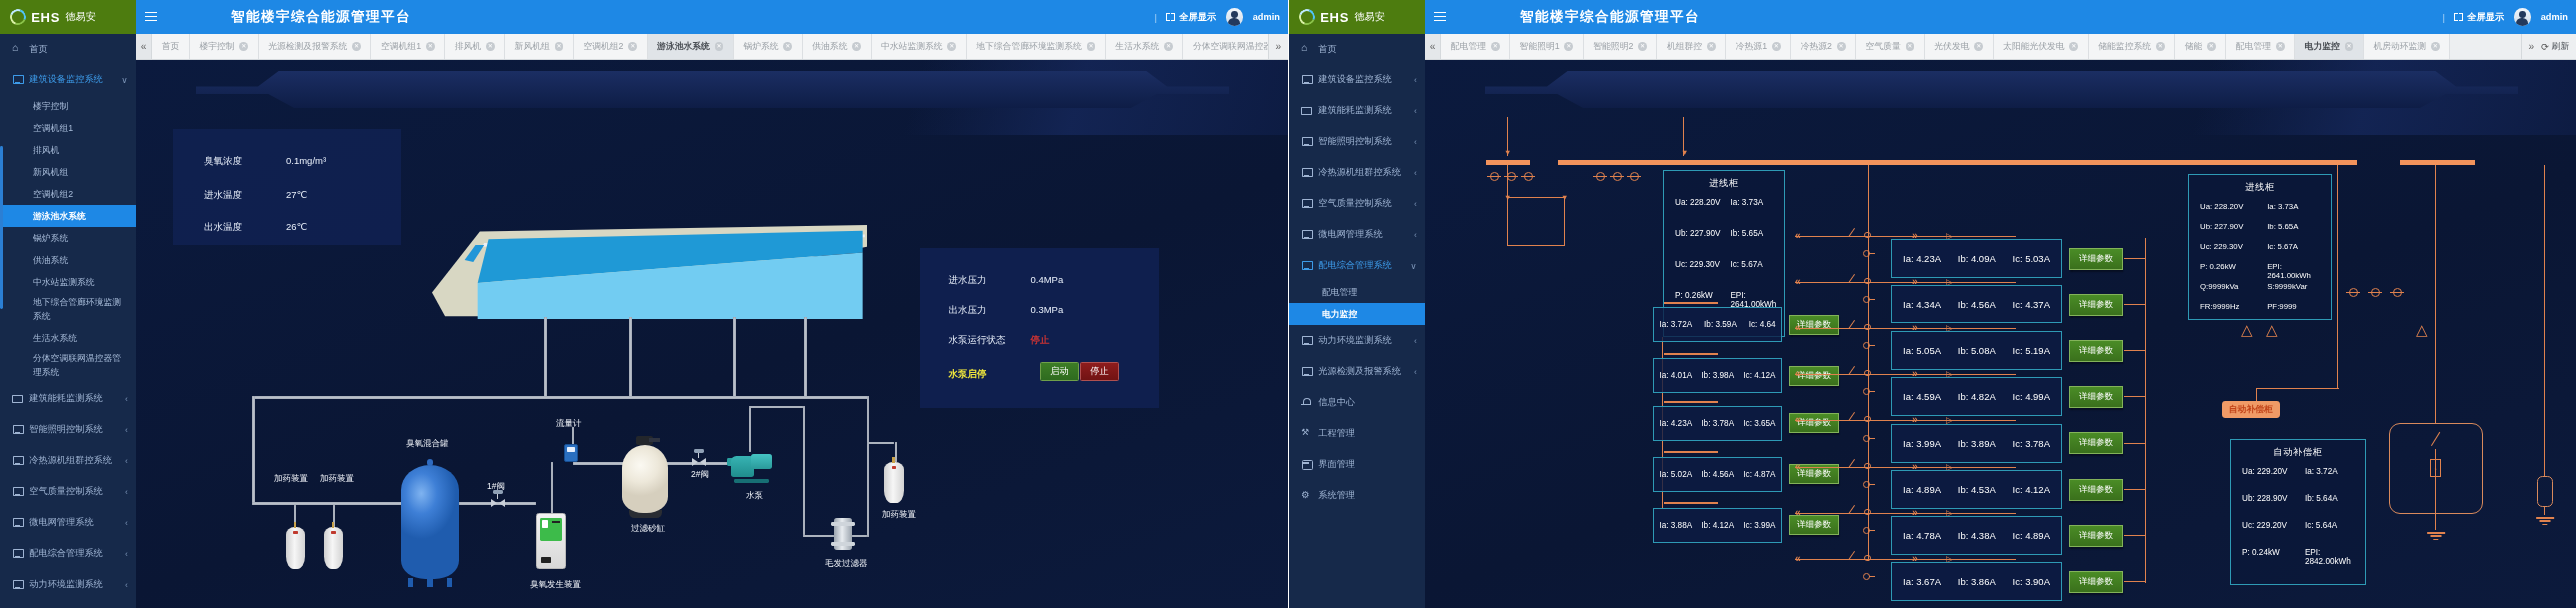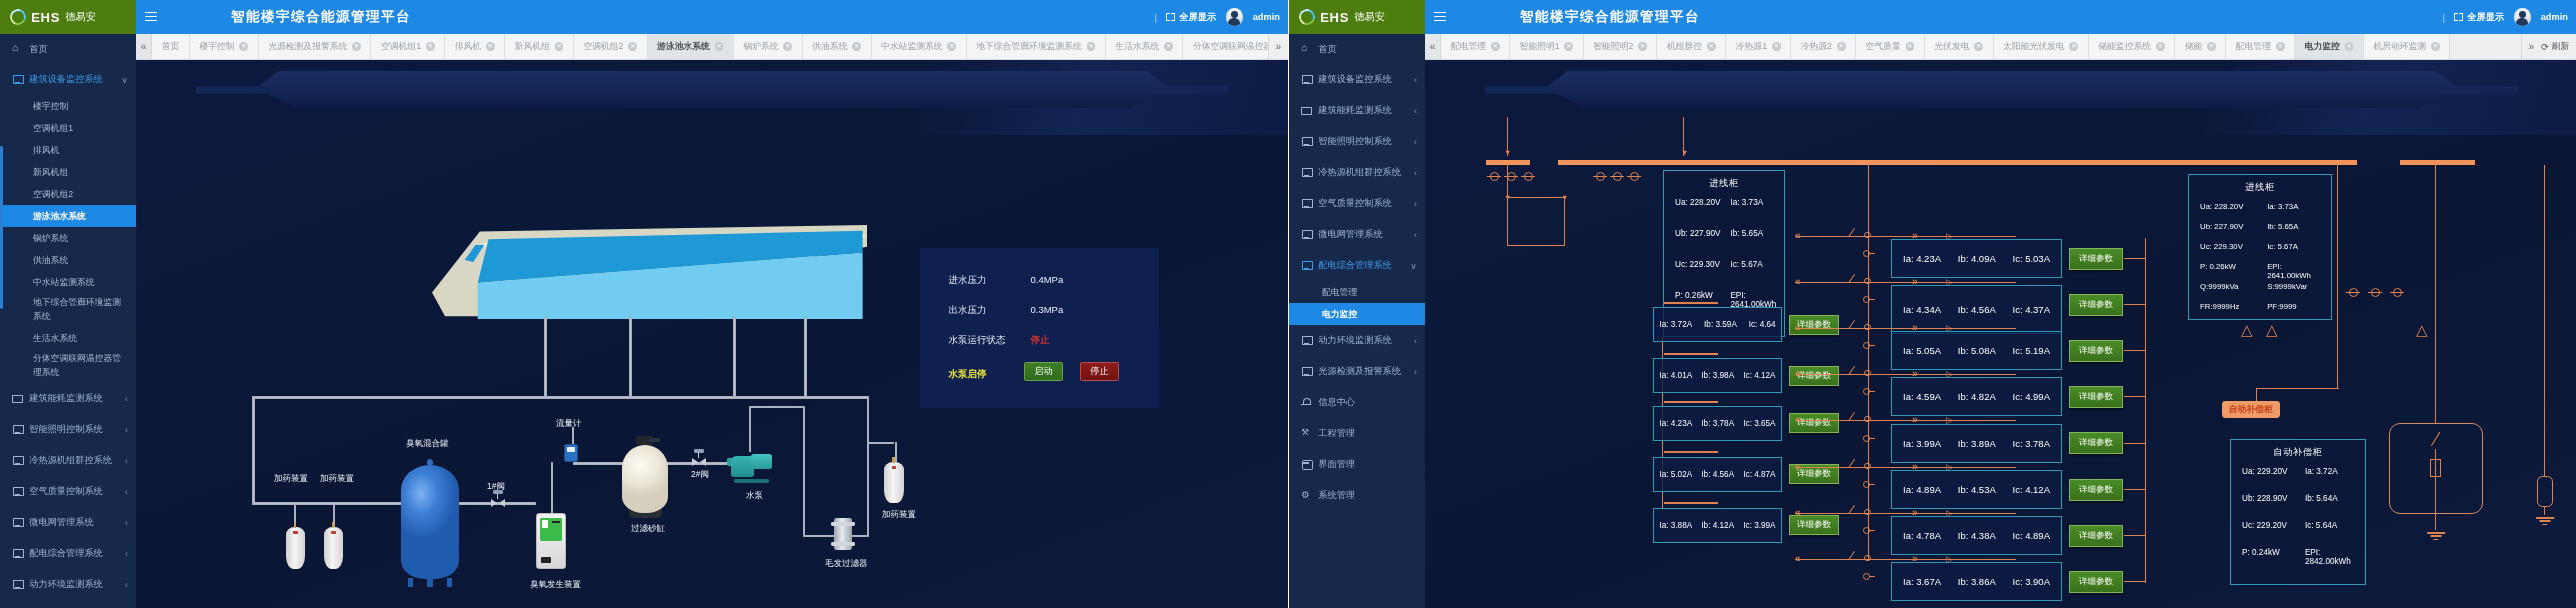--- a/index.html
+++ b/index.html
@@ -331,20 +331,25 @@
     <span class="s-chev">‹</span>
   </div>
         </div>
       <span class="side-scroll"></span>
     </aside>
 
     <div class="main">
       <div class="deco-sheen"></div>
       <div class="banner"></div>
 
+      <div class="info-box" style="left:37px;top:69px;width:228px;height:116px">
+        <div class="kv-line" style="left:31px;top:26px"><span>臭氧浓度</span><span class="v">0.1mg/m³</span></div>
+        <div class="kv-line" style="left:31px;top:60px"><span>进水温度</span><span class="v">27℃</span></div>
+        <div class="kv-line" style="left:31px;top:92px"><span>出水温度</span><span class="v">26℃</span></div>
+      </div>
 
       <div class="pool">
         <div class="pool-deck"></div>
           <div class="pool-rim"></div>
         <div class="pool-stripe"></div>
         <div class="pool-water-top"></div>
           <div class="pool-water-front"></div>
       </div>
 
       <div class="pipe" style="left:408px;top:257px;width:2.7px;height:80px"></div>
@@ -404,21 +409,21 @@
       <span class="eq-label" style="left:689px;top:498px">毛发过滤器</span>
       <div class="hair-filter" style="left:698px;top:458px;width:18.4px;height:32px"></div>
       <span class="eq-label" style="left:746px;top:449px">加药装置</span>
       <div class="tank-white" style="left:748px;top:402px;width:20px;height:41px"></div>
 
       <div class="info-box" style="left:784px;top:188px;width:239px;height:160px">
         <div class="kv-line" style="left:28.5px;top:26px"><span>进水压力</span><span class="v">0.4MPa</span></div>
         <div class="kv-line" style="left:28.5px;top:56px"><span>出水压力</span><span class="v">0.3MPa</span></div>
         <div class="kv-line" style="left:28.5px;top:86px"><span>水泵运行状态</span><span class="v status-red">停止</span></div>
         <div class="kv-line pump-ctl-label" style="left:28.5px;top:120px">水泵启停</div>
-        <button class="btn btn-start" style="left:104px;top:114px">启动</button>
+        <button class="btn btn-start" style="left:120px;top:114px">启动</button>
         <button class="btn btn-stop" style="left:160px;top:114px">停止</button>
       </div>
     </div>
   </section>
 
   <section class="panel" id="panel-right">
     <header class="topbar">
       <div class="logo-zone">
         <span class="logo-swirl"></span>
         <span class="logo-ehs">EHS</span>
@@ -715,21 +720,21 @@
           <div class="o-line" style="left: 699px; top: 198px; width: 22px; height: 1.4px;"></div>
           <div class="branch" style="left: 370px; top: 217px;">
             <span class="bl"></span>
             <span class="g" style="left:0">«</span>
             <span class="slash"></span>
             <span class="circ"></span>
             <span class="g" style="left:117px">»</span>
             <span class="tri2">▷</span>
           </div>
           <div class="phi" style="left: 438px; top: 236px;"></div>
-          <div class="data-box mid" style="left: 466px; top: 225px; width: 171px; height: 49px;">
+          <div class="data-box mid" style="left: 466px; top: 225px; width: 171px; height: 38px;">
             <span>Ia: 4.34A</span>
             <span>Ib: 4.56A</span>
             <span>Ic: 4.37A</span>
           </div>
           <button class="detail-btn" style="left: 644px; top: 234px; width: 54px; height: 22px;">详细参数</button>
           <div class="o-line" style="left: 699px; top: 244px; width: 22px; height: 1.4px;"></div>
           <div class="branch" style="left: 370px; top: 263px;">
             <span class="bl"></span>
             <span class="g" style="left:0">«</span>
             <span class="slash"></span>

